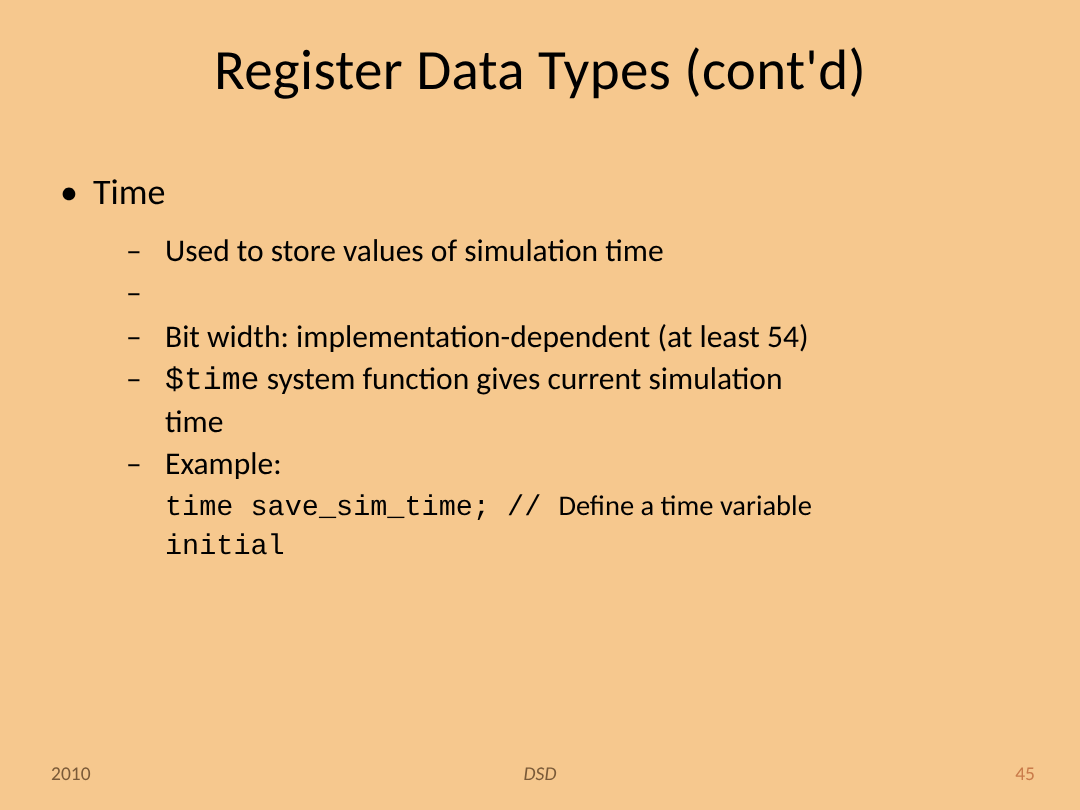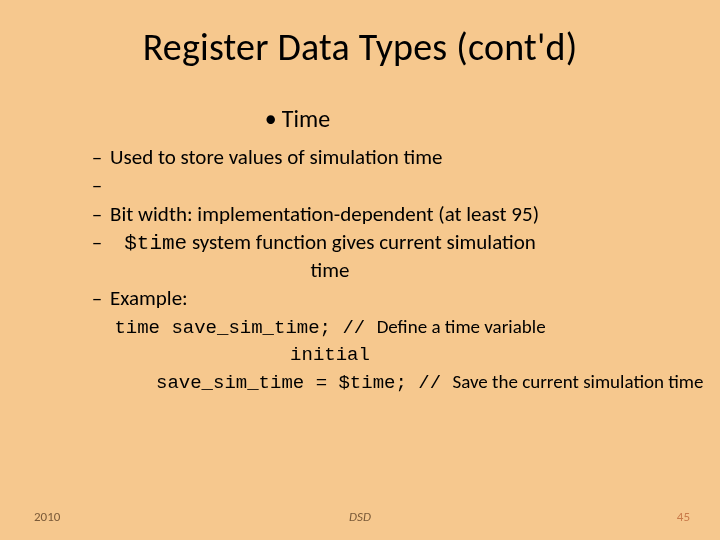--- a/index.html
+++ b/index.html
@@ -23,26 +23,25 @@
     top: 24px;
     left: 0;
     width: 720px;
     text-align: center;
     font-size: 38px;
     font-weight: 400;
     letter-spacing: 0.2px;
   }
   .body {
     position: absolute;
-    top: 104px;
+    top: 114px;
     left: 40px;
     right: 30px;
     font-size: 24px;
     line-height: 1.25;
-    text-align: center;
   }
   .lvl1 {
     margin-bottom: 10px;
   }
   .lvl1 .bullet {
     display: inline-block;
     width: 22px;
     vertical-align: top;
   }
   .lvl1 .txt {
@@ -124,39 +123,38 @@
         <span class="dash">–</span>
         <span>Used to store values of simulation time</span>
       </div>
 
       <div class="lvl2">
         <span class="dash">–</span>
       </div>
 
       <div class="lvl2">
         <span class="dash">–</span>
-        <span>Bit width: implementation-dependent (at least 95)</span>
+        <span>Bit width: implementation-dependent (at least 54)</span>
       </div>
 
       <div class="lvl2">
         <span class="dash">–</span>
         <span><span class="mono">$time</span><span> system function gives current simulation time</span></span>
       </div>
 
       <div class="lvl2">
         <span class="dash">–</span>
         <span>Example:</span>
       </div>
 
     </div>
 
     <div class="codeblock">
       <div class="line"><span class="mono">time save_sim_time; // </span><span>Define a time variable</span></div>
       <div class="line"><span class="mono">initial</span></div>
-      <div class="line indent"><span class="mono">save_sim_time = $time; // </span><span>Save the current simulation time</span></div>
     </div>
 
   </div>
 
   <div class="footer">
     <span class="year">2010</span>
     <span class="center">DSD</span>
     <span class="page">45</span>
   </div>
 

